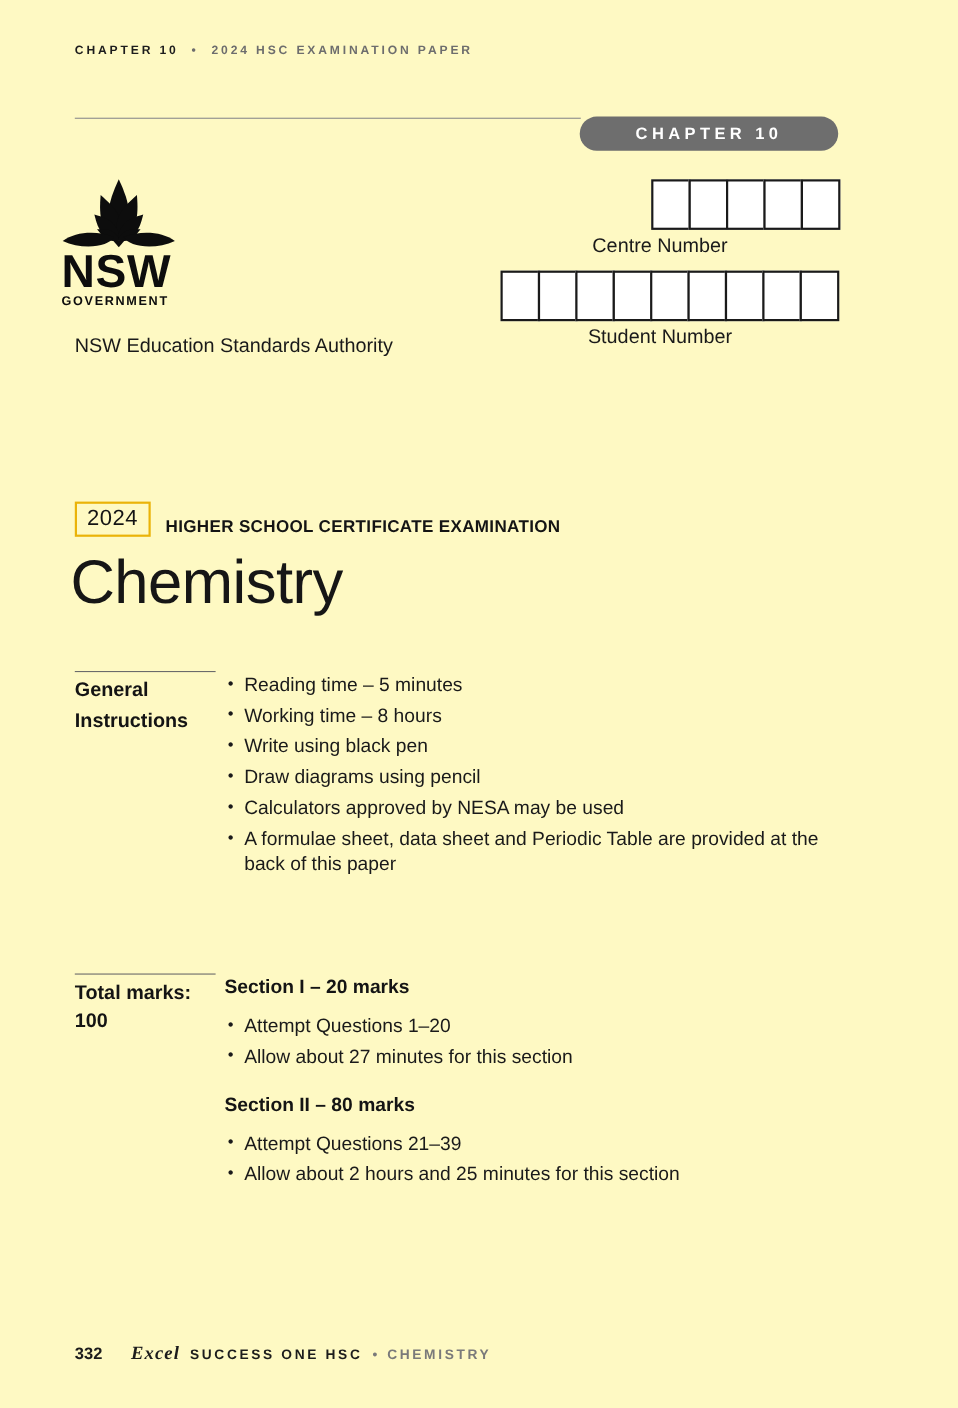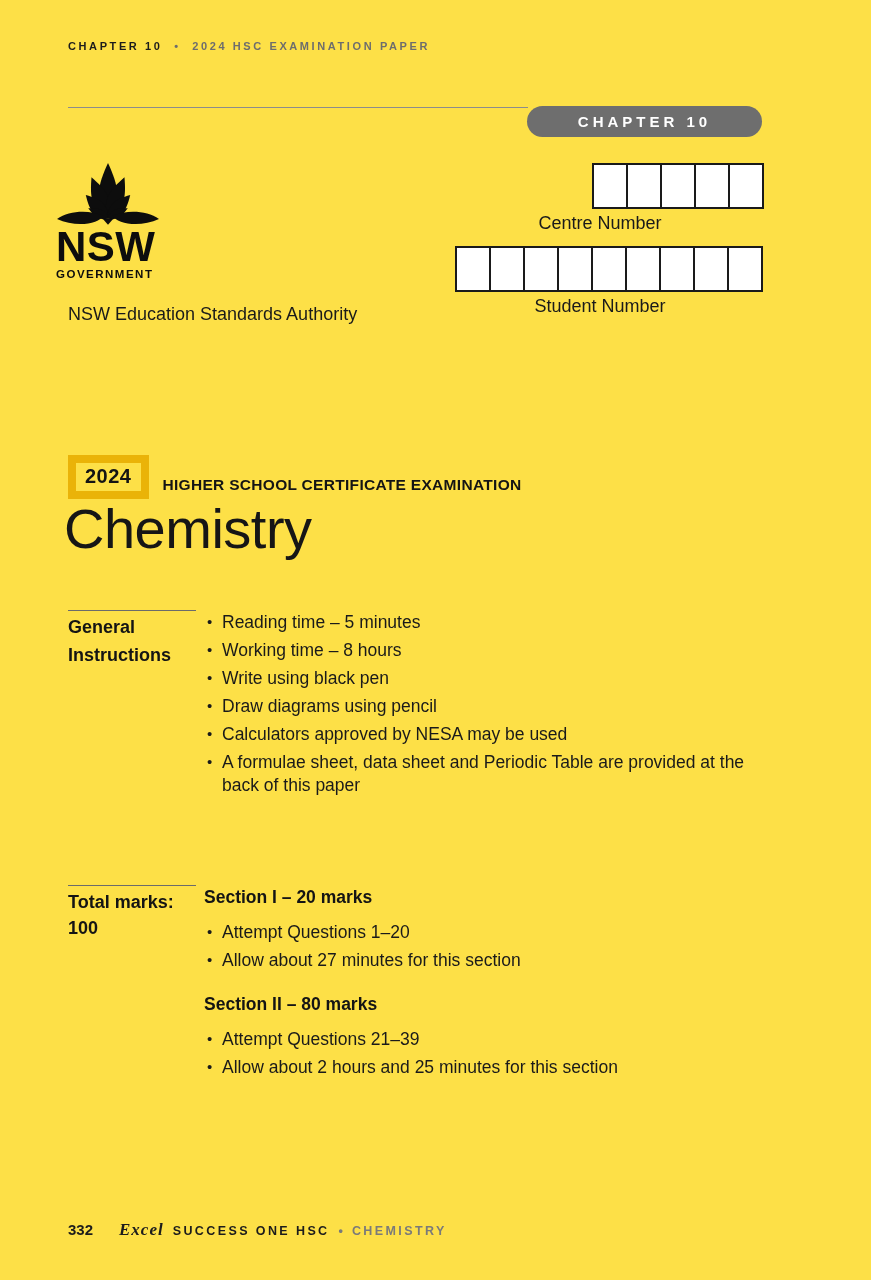--- a/index.html
+++ b/index.html
@@ -1,20 +1,20 @@
 <!DOCTYPE html>
 <html><head>
 <meta charset="utf-8">
 <style>
   html,body{margin:0;padding:0;background:#e8e8e8;}
   .page{
     position:relative;
     width:871px;height:1280px;
     margin:0 auto;
-    background:#fde047;
+    background:#fef9c3;
     font-family:"Liberation Sans", sans-serif;
     color:#141414;
     overflow:hidden;
   }
 
   
   .running-header{
     position:absolute;left:68px;top:40px;
     font-size:11px;font-weight:bold;letter-spacing:2.6px;
     white-space:nowrap;
@@ -67,22 +67,22 @@
   }
   .centre-label{top:213px;}
   .student-label{top:296px;}
 
   
   .year-row{
     position:absolute;left:68px;top:455px;
     display:flex;align-items:center;
   }
   .year-box{
-    border:8px solid #eab308;
-    font-size:20px;font-weight:bold;
+    border:2px solid #eab308;
+    font-size:20px;font-weight:normal;
     padding:2px 9px 3px;
     letter-spacing:0.5px;
   }
   .hsc-heading{
     font-size:15.5px;font-weight:bold;letter-spacing:0.3px;
     margin-left:14px;margin-top:16px;
   }
 
   
   .subject-title{

